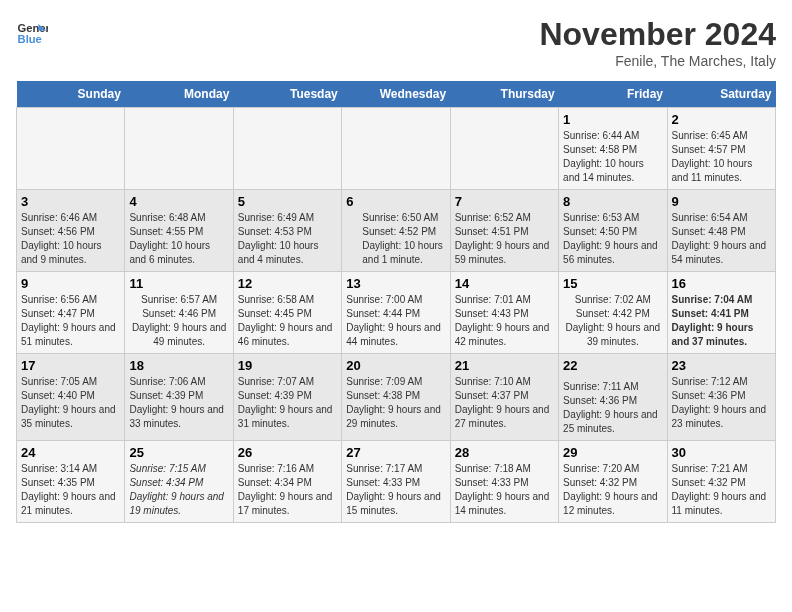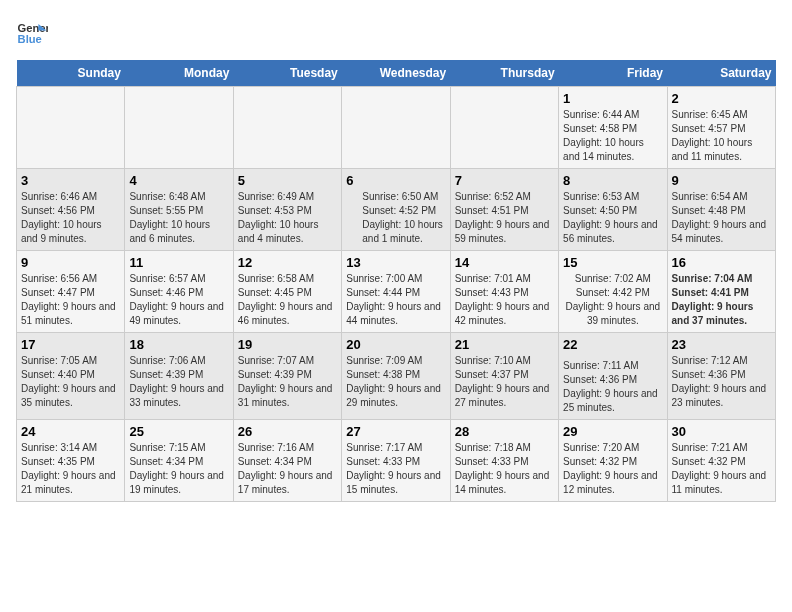--- a/index.html
+++ b/index.html
@@ -82,20 +82,22 @@
 
 <div class="header-area">
   <div class="logo">
     <svg class="logo-icon" viewBox="0 0 40 40">
       <text x="2" y="20" font-size="14" font-weight="bold" fill="#333">General</text>
       <text x="2" y="34" font-size="14" font-weight="bold" fill="#4a90d9">Blue</text>
       <polygon points="28,10 38,18 28,18" fill="#4a90d9"></polygon>
     </svg>
   </div>
   <div class="title-area">
+    <div class="month-title">November 2024</div>
+    <div class="location-title">Fenile, The Marches, Italy</div>
   </div>
 </div>
 
 <table>
   <thead>
     <tr>
     <th>Sunday</th>
         <th>Monday</th>
         <th>Tuesday</th>
         <th>Wednesday</th>
@@ -127,21 +129,21 @@
       <tr>
         <td>
           <div class="day-number">3</div>
           <div class="day-info" style="white-space: pre-line;">Sunrise: 6:46 AM
 Sunset: 4:56 PM
 Daylight: 10 hours and 9 minutes.</div>
         </td>
         <td>
           <div class="day-number">4</div>
           <div class="day-info" style="white-space: pre-line;">Sunrise: 6:48 AM
-Sunset: 5:55 PM
+Sunset: 4:55 PM
 Daylight: 10 hours and 6 minutes.</div>
         </td>
         <td>
           <div class="day-number">5</div>
           <div class="day-info" style="white-space: pre-line;">Sunrise: 6:49 AM
 Sunset: 4:53 PM
 Daylight: 10 hours and 4 minutes.</div>
         </td>
         <td>
           <div class="day-number">6</div>
@@ -170,21 +172,21 @@
       </tr>
       <tr>
         <td>
           <div class="day-number">9</div>
           <div class="day-info" style="white-space: pre-line;">Sunrise: 6:56 AM
 Sunset: 4:47 PM
 Daylight: 9 hours and 51 minutes.</div>
         </td>
         <td>
           <div class="day-number">11</div>
-          <div class="day-info" style="white-space: pre-line;">Sunrise: 6:57 AM
+          <div class="day-info" style="white-space: pre-line; text-align: center;">Sunrise: 6:57 AM
 Sunset: 4:46 PM
 Daylight: 9 hours and 49 minutes.</div>
         </td>
         <td>
           <div class="day-number">12</div>
           <div class="day-info" style="white-space: pre-line;">Sunrise: 6:58 AM
 Sunset: 4:45 PM
 Daylight: 9 hours and 46 minutes.</div>
         </td>
         <td>
@@ -258,21 +260,21 @@
       </tr>
       <tr>
         <td>
           <div class="day-number">24</div>
           <div class="day-info" style="white-space: pre-line;">Sunrise: 3:14 AM
 Sunset: 4:35 PM
 Daylight: 9 hours and 21 minutes.</div>
         </td>
         <td>
           <div class="day-number">25</div>
-          <div class="day-info" style="white-space: pre-line;">Sunrise: 7:15 AM
+          <div class="day-info" style="white-space: pre-line; font-style: italic;">Sunrise: 7:15 AM
 Sunset: 4:34 PM
 Daylight: 9 hours and 19 minutes.</div>
         </td>
         <td>
           <div class="day-number">26</div>
           <div class="day-info" style="white-space: pre-line;">Sunrise: 7:16 AM
 Sunset: 4:34 PM
 Daylight: 9 hours and 17 minutes.</div>
         </td>
         <td>

